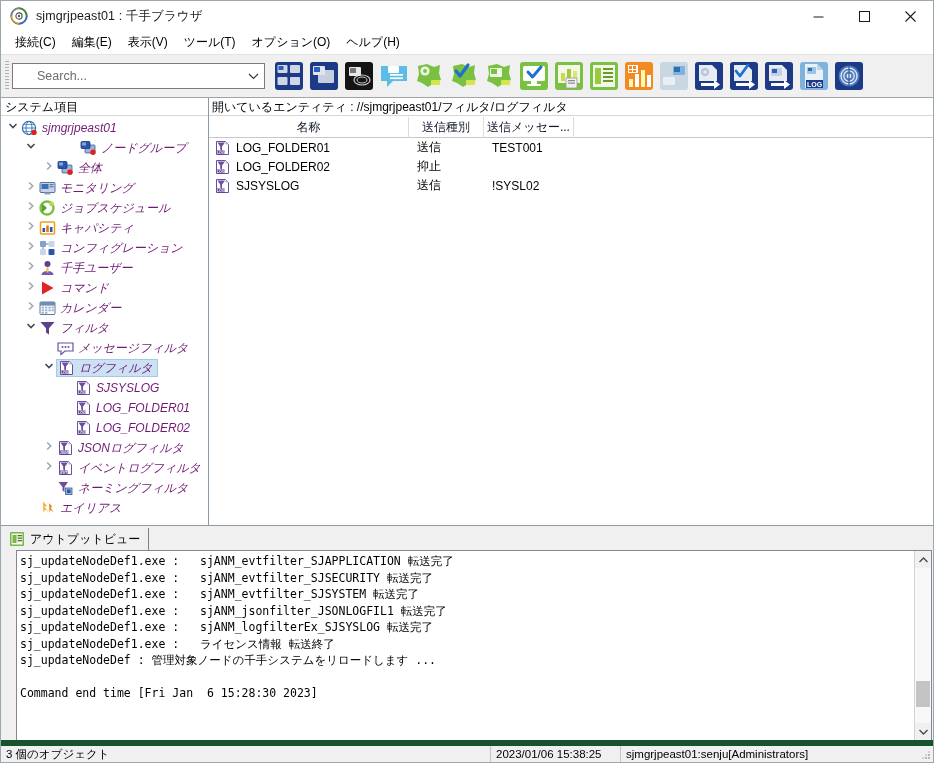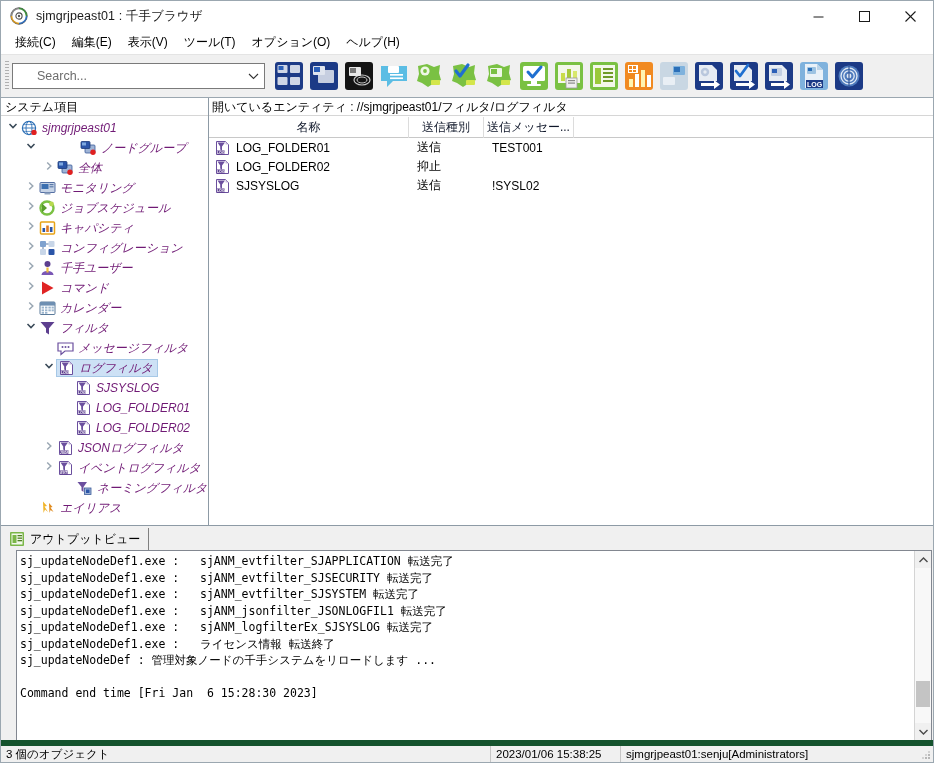--- a/index.html
+++ b/index.html
@@ -879,21 +879,21 @@
               <span class="ticon"><svg width="17" height="16" viewBox="0 0 17 16">
       <path d="M2.5 1.5 h9 l3 3 v10 h-12 z" fill="#ffffff" stroke="#6b4f9e" stroke-width="1"></path>
       <path d="M11.5 1.5 v3 h3 z" fill="#c9bcdd"></path>
       <path d="M3.5 2.5 H11 L8 6.4 v4.3 L6.2 9.6 V6.4 Z" fill="#6b4f9e"></path>
       <rect x="3" y="10.5" width="7.6" height="4.2" fill="#5d3f8f"></rect>
       <text x="6.8" y="13.9" font-family="Liberation Sans, sans-serif" font-size="3.6" font-weight="bold" fill="#ffffff" text-anchor="middle">EVT</text>
                 </svg></span>
               <span class="tlabel">イベントログフィルタ</span>
             </span>
           </div>
-          <div class="tnode" style="padding-left: 60px;">
+          <div class="tnode" style="padding-left: 41px;">
             <span class="twist"></span>
             <span class="selwrap">
               <span class="ticon"><svg width="17" height="16" viewBox="0 0 17 16">
       <path d="M1.5 2 H11 L7.5 7 V12 L5.5 10.6 V7 Z" fill="#6b4f9e"></path>
       <rect x="8.5" y="8" width="6.5" height="6.5" fill="#9fb4d6" stroke="#3a5a9a" stroke-width="0.8"></rect>
       <rect x="10" y="9.5" width="3.5" height="3.5" fill="#2b55a8"></rect>
                 </svg></span>
               <span class="tlabel">ネーミングフィルタ</span>
             </span>
           </div>

